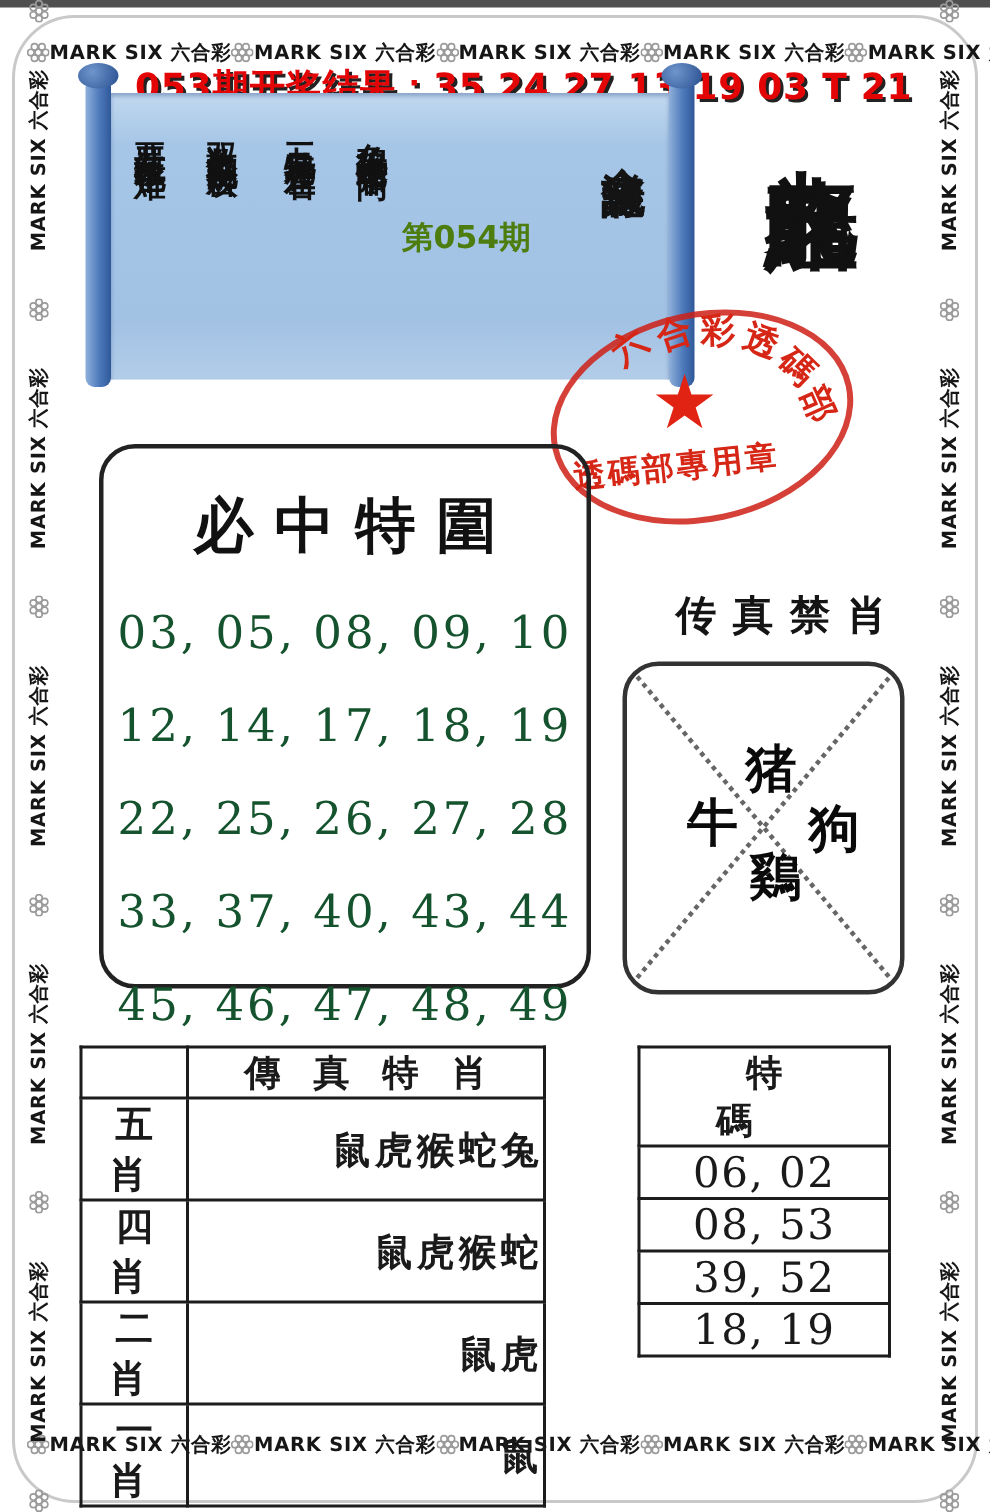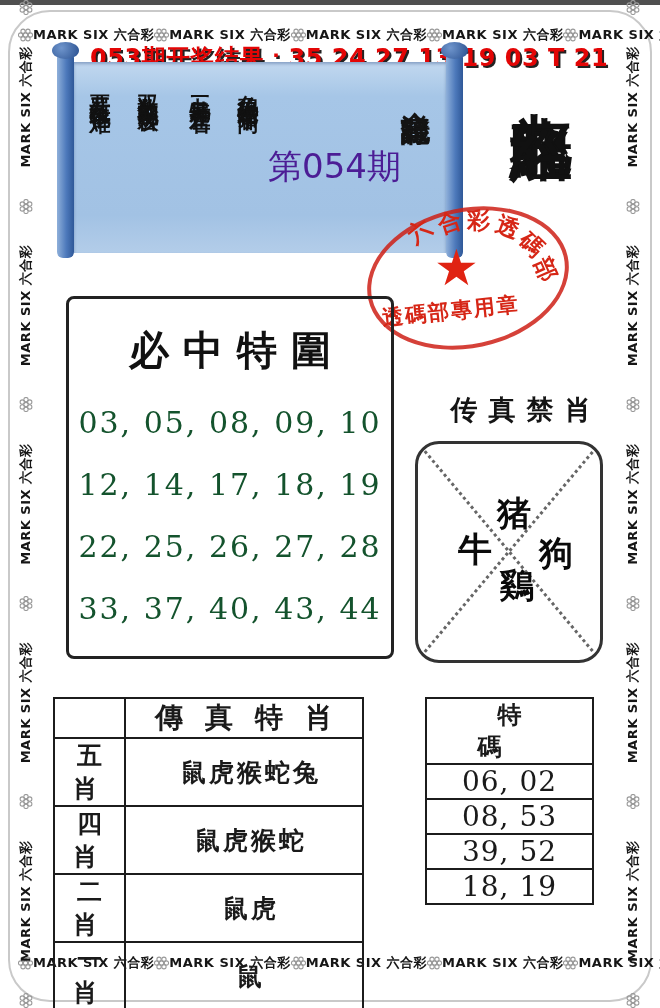--- a/index.html
+++ b/index.html
@@ -39,21 +39,21 @@
   .cap-r{left:441px;top:42px;}
   .scroll-body{left:74px;top:62px;width:372px;height:191px;
     background:linear-gradient(180deg,#c2d8ef 0%,#a6c6e7 18%,#a2c2e4 80%,#b3cde9 100%);
     box-shadow:inset 0 2px 3px rgba(30,60,120,.35);}
   .vtext{writing-mode:vertical-rl;text-orientation:upright;white-space:nowrap;}
   .scol{font-family:"DejaVu Serif",serif;font-weight:bold;font-size:21px;letter-spacing:3px;color:#111;}
   .scol0{left:86px;top:78px;}
   .scol1{left:134px;top:78px;}
   .scol2{left:186px;top:78px;}
   .scol3{left:234px;top:78px;}
-  .issue{left:268px;top:144px;font-size:34px;font-weight:normal;color:#4c1d95;}
+  .issue{left:268px;top:144px;font-size:21px;font-weight:bold;color:#4d7c0f;}
   .meeting{left:396px;top:88px;font-family:"DejaVu Serif",serif;font-weight:bold;font-size:29px;letter-spacing:2px;color:#141414;}
 
   
   .masthead{left:510px;top:62px;font-family:"DejaVu Serif",serif;font-weight:bold;
     font-size:62px;line-height:1.0;letter-spacing:4px;color:#111;}
 
   
   .stamp-oval{left:366px;top:208px;width:196px;height:132px;border:4px solid rgba(206,32,22,.85);
     border-radius:50%;transform:rotate(-12deg);}
   .stamp-star{left:434px;top:243px;font-size:50px;color:#e02312;line-height:1;}
@@ -61,21 +61,21 @@
   .sc0{left:408px;top:216px;transform:rotate(-38deg);}
   .sc1{left:438px;top:207px;transform:rotate(-18deg);}
   .sc2{left:467px;top:205px;transform:rotate(-2deg);}
   .sc3{left:496px;top:212px;transform:rotate(20deg);}
   .sc4{left:520px;top:229px;transform:rotate(44deg);}
   .sc5{left:534px;top:254px;transform:rotate(66deg);}
   .stamp-bottom{left:382px;top:297px;font-size:21px;font-weight:bold;color:#d62616;
     letter-spacing:2px;transform:rotate(-6deg);white-space:nowrap;}
 
   
-  .circle-box{left:66px;top:296px;width:322px;height:357px;border:3px solid #222;border-radius:8px;
+  .circle-box{left:66px;top:296px;width:322px;height:357px;border:3px solid #222;border-radius:24px;
     display:flex;flex-direction:column;align-items:center;}
   .cb-title{margin-top:24px;font-family:"DejaVu Serif",serif;font-weight:bold;font-size:40px;
     letter-spacing:14px;text-indent:14px;color:#111;}
   .cb-row{font-family:"DejaVu Serif",serif;font-size:30px;color:#14532d;letter-spacing:2px;
     margin-top:27px;white-space:nowrap;}
 
   
   .ban-heading{left:436px;top:392px;width:170px;text-align:center;font-weight:bold;font-size:27px;
     letter-spacing:11px;text-indent:11px;color:#141414;white-space:nowrap;}
   .animal-box{left:415px;top:441px;width:182px;height:216px;border:3px solid #333;border-radius:24px;overflow:hidden;}
@@ -87,27 +87,27 @@
   .an-left{left:40px;top:88px;}
   .an-right{left:121px;top:92px;}
   .an-bottom{left:82px;top:124px;}
 
   
   table{border-collapse:collapse;}
   td,th{border:2.5px solid #1c1c1c;padding:0;}
   .tbl-left{left:53px;top:697px;}
   .tbl-right{left:425px;top:697px;}
   .tbl-left td,.tbl-left th,.tbl-right td,.tbl-right th{height:32px;}
-  .th-fax{width:236px;font-family:"DejaVu Serif",serif;font-weight:bold;font-size:28px;
+  .th-fax{width:236px;font-family:"DejaVu Serif",serif;font-weight:bold;font-size:24px;
     letter-spacing:22px;text-align:center;text-indent:22px;}
   .td-corner{width:69px;}
   .td-label{font-family:"DejaVu Serif",serif;font-weight:bold;font-size:25px;letter-spacing:8px;
     text-align:center;text-indent:8px;}
   .td-animals{font-family:"DejaVu Serif",serif;font-weight:bold;font-size:25px;letter-spacing:3px;
-    padding-left:14px;text-align:center;}
+    padding-left:14px;text-align:right;}
   .th-special{width:165px;font-family:"DejaVu Serif",serif;font-weight:bold;font-size:24px;
     letter-spacing:40px;text-align:center;text-indent:40px;}
   .td-nums{font-family:"DejaVu Serif",serif;font-size:28px;text-align:center;letter-spacing:1px;}
 </style>
 </head>
 <body>
 
 <div class="abs top-strip"></div>
 <div class="abs page-border"></div>
 
@@ -407,20 +407,21 @@
 <span class="abs stamp-char sc4">碼</span>
 <span class="abs stamp-char sc5">部</span>
 <div class="abs stamp-bottom">透碼部專用章</div>
 
 <div class="abs circle-box">
   <div class="cb-title">必中特圍</div>
   <div class="cb-row">03, 05, 08, 09, 10</div>
   <div class="cb-row">12, 14, 17, 18, 19</div>
   <div class="cb-row">22, 25, 26, 27, 28</div>
   <div class="cb-row">33, 37, 40, 43, 44</div>
+  <div class="cb-row">45, 46, 47, 48, 49</div>
 </div>
 
 <div class="abs ban-heading">传真禁肖</div>
 <div class="abs animal-box">
   <div class="diag diag1"></div>
   <div class="diag diag2"></div>
   <div class="animal an-top">猪</div>
   <div class="animal an-left">牛</div>
   <div class="animal an-right">狗</div>
   <div class="animal an-bottom">鷄</div>

